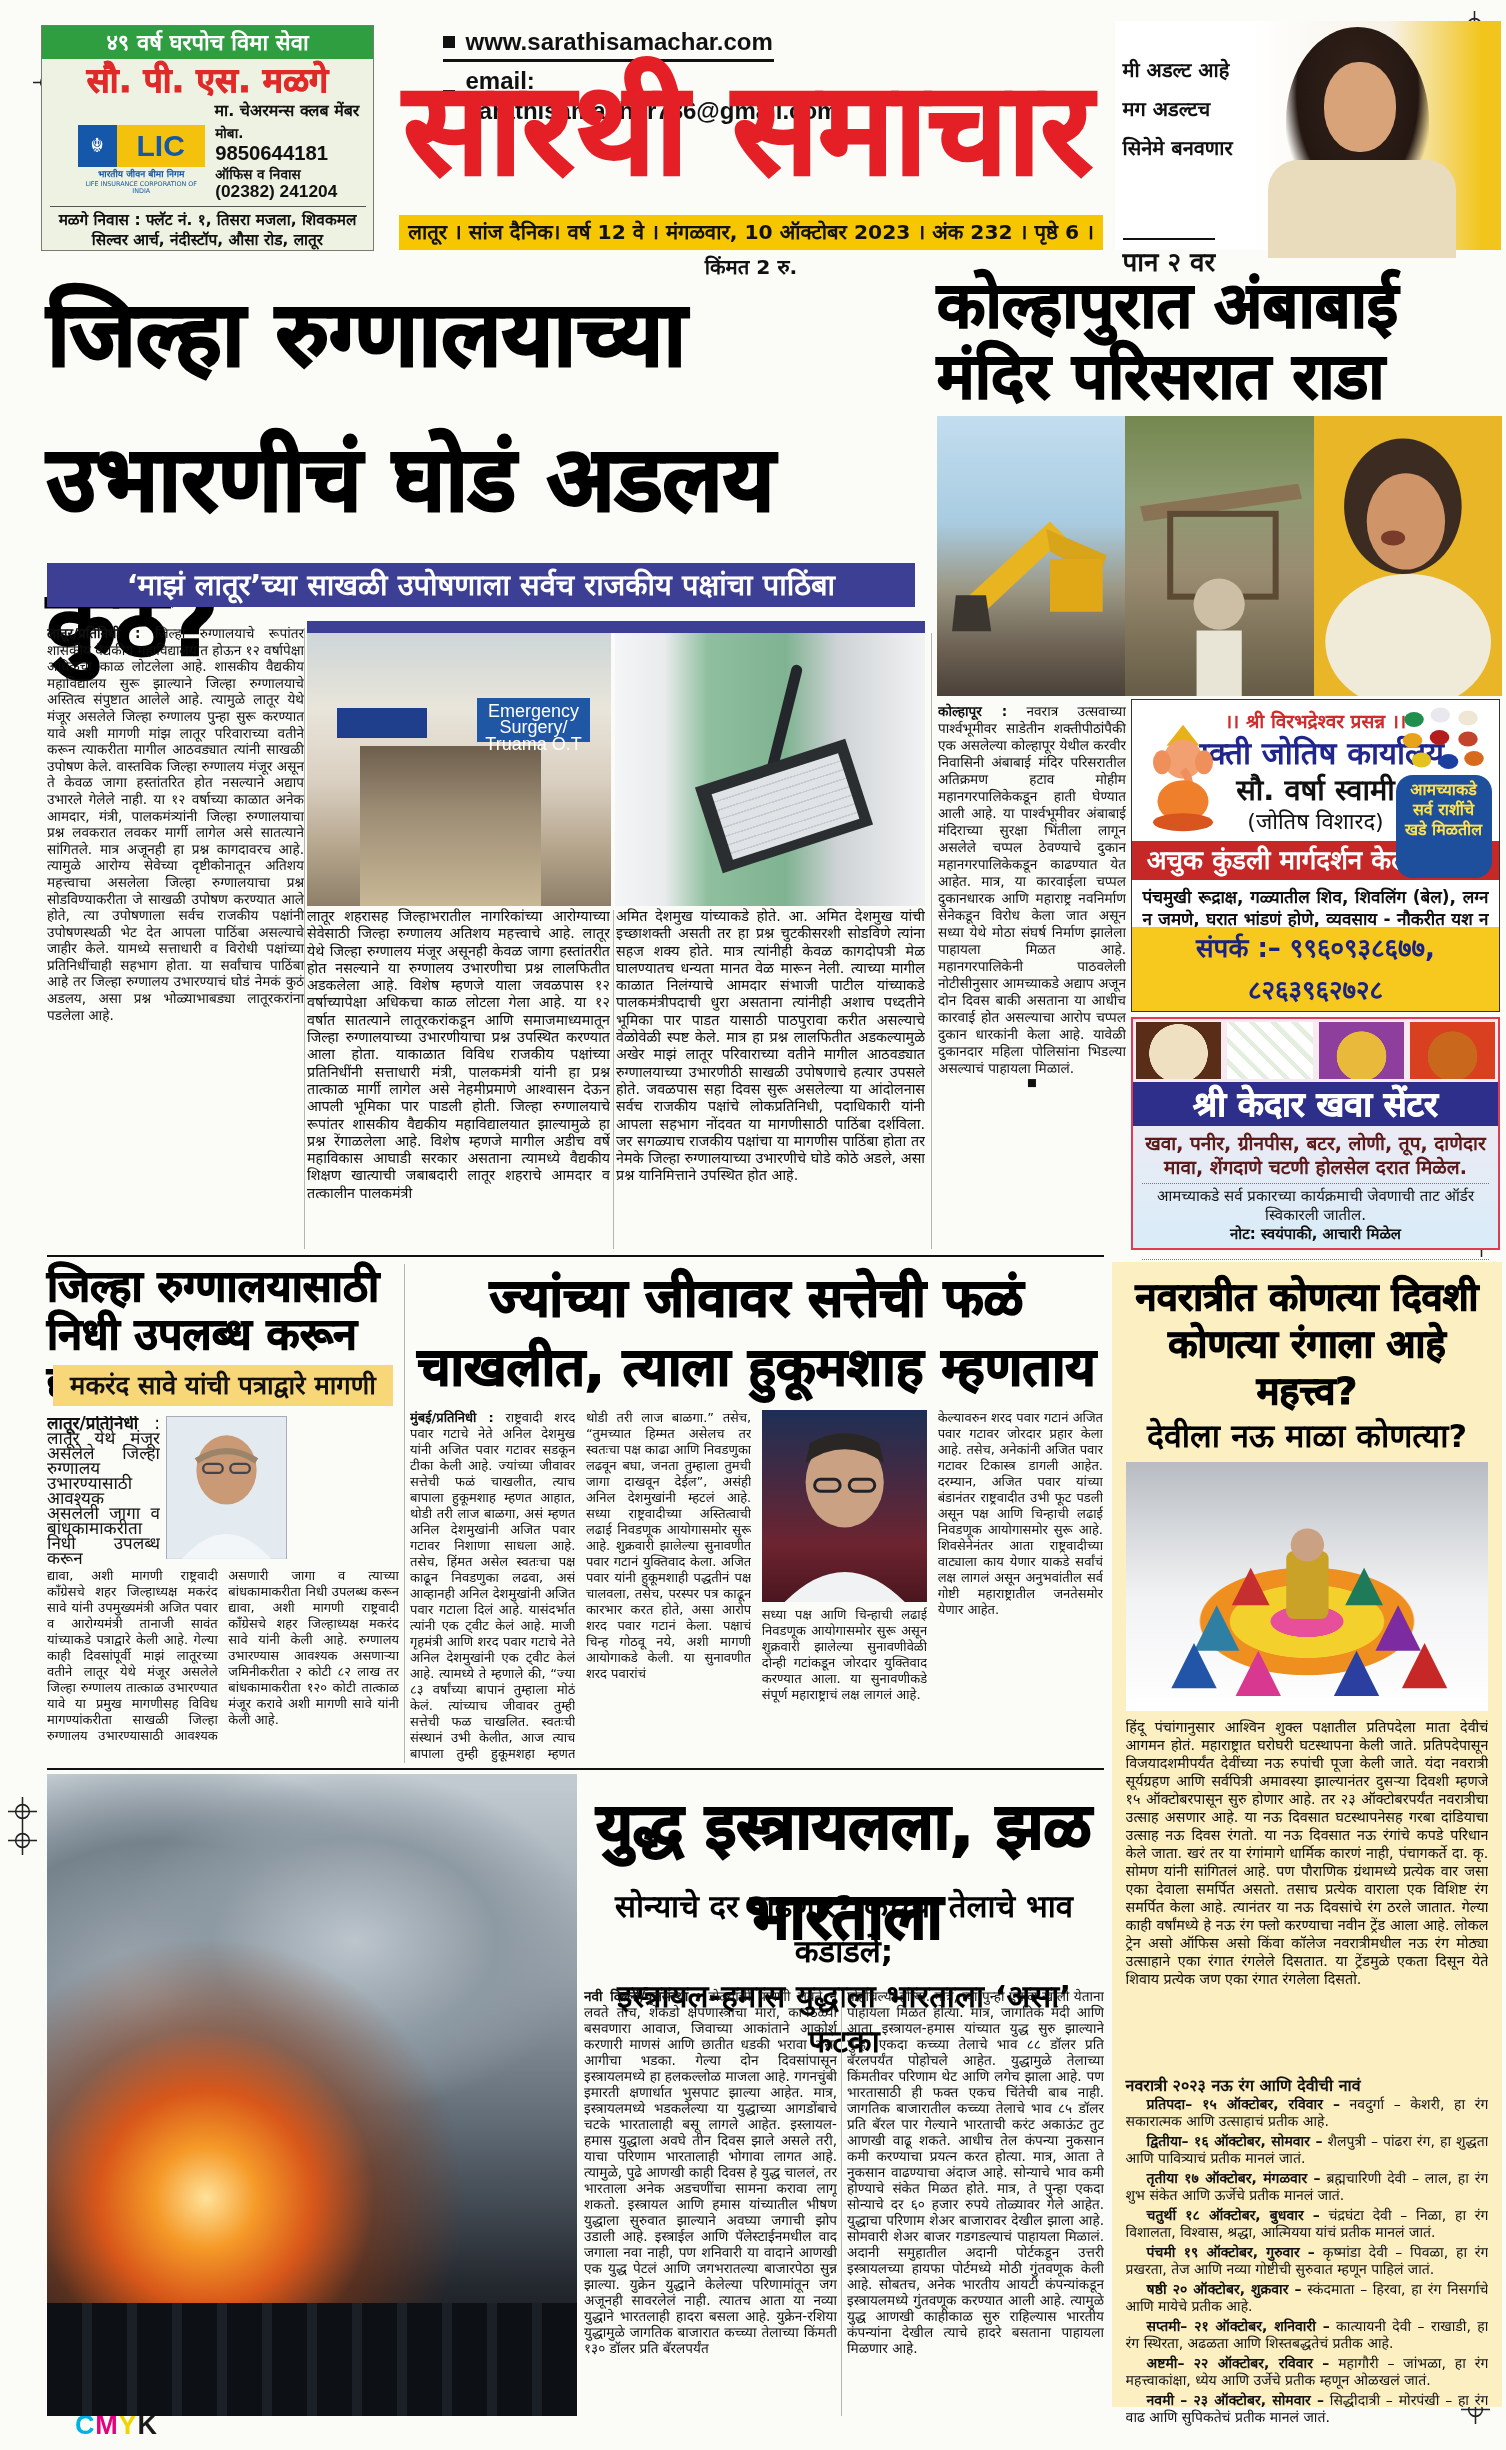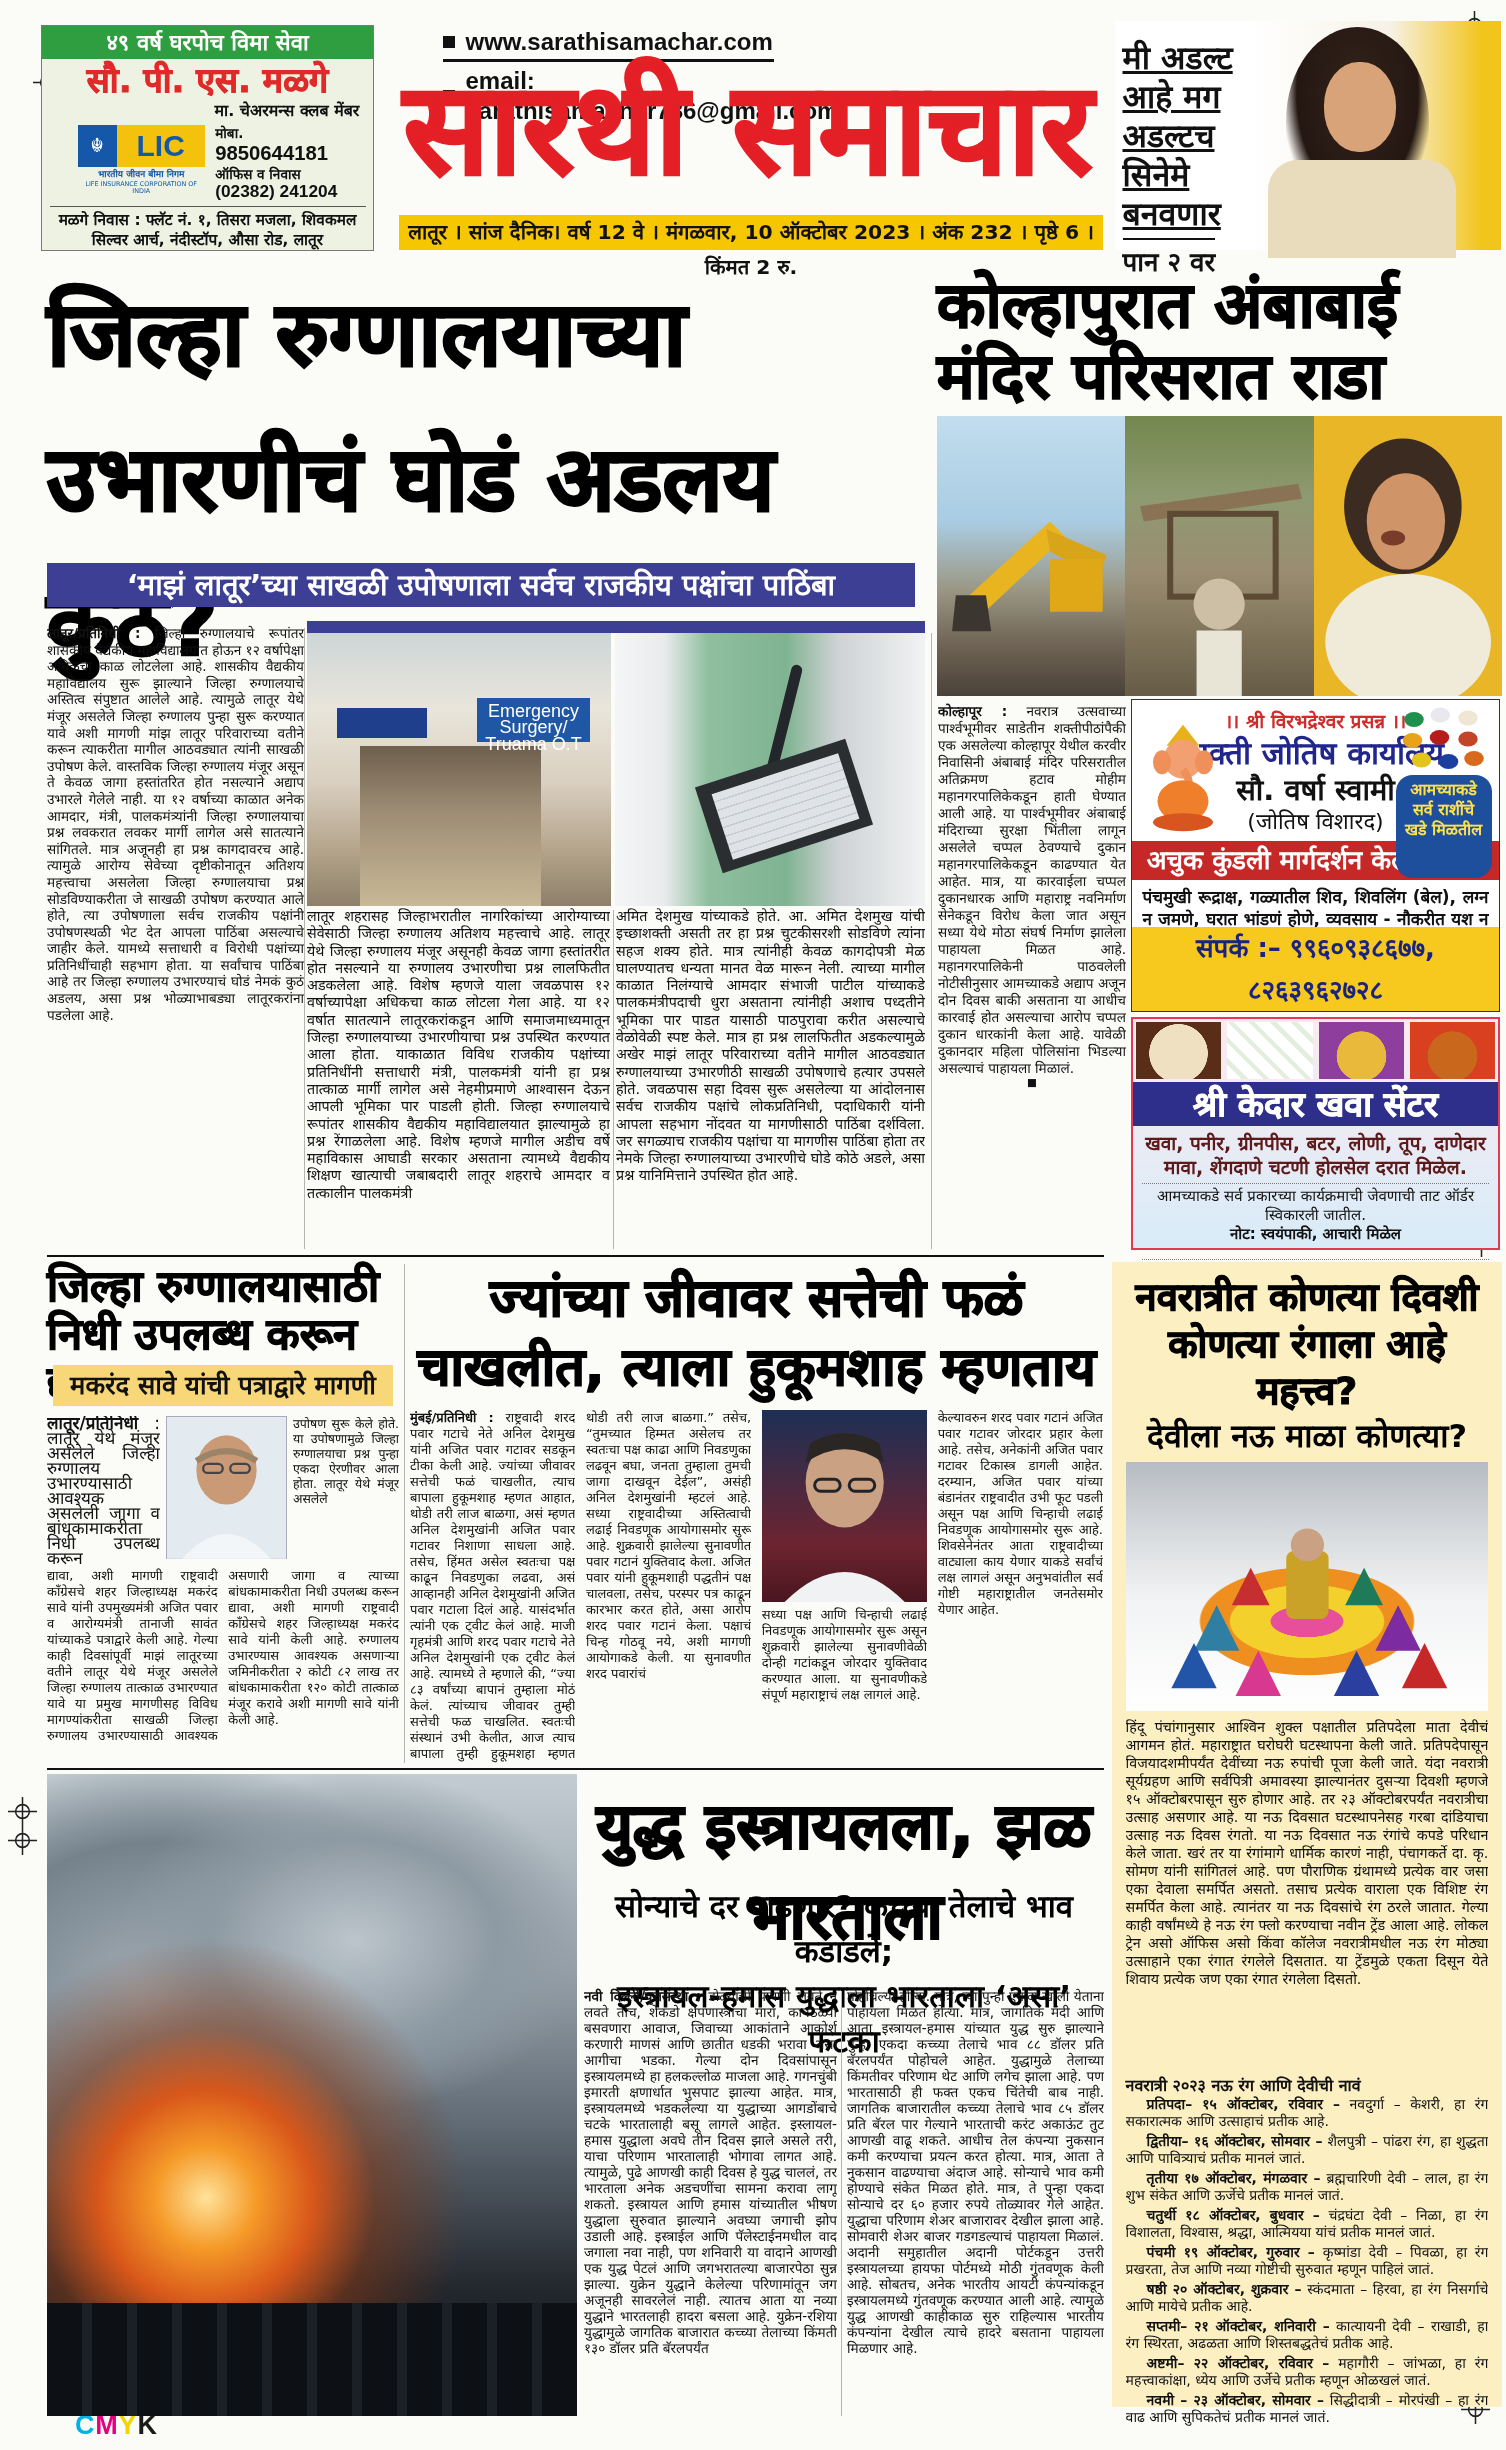--- a/index.html
+++ b/index.html
@@ -39,21 +39,21 @@
   
   .contact{left:443px;top:27px;width:331px;}
   .contact .row{display:flex;align-items:center;gap:10.5px;font-family:"Liberation Sans",sans-serif;font-size:24px;font-weight:bold;color:#111;line-height:30px;}
   .contact .sqb{width:12px;height:12px;background:#111;flex:0 0 12px;}
   .contact .u{border-bottom:3px solid #111;padding-bottom:1.5px;}
   .masthead{left:392px;top:50px;width:712px;text-align:center;color:#e41f26;font-weight:bold;
             font-size:127px;line-height:158px;-webkit-text-stroke:2.3px #e41f26;}
   .dateline{left:399px;top:215px;width:704px;height:35px;background:#f6c700;color:#111;
             font-weight:bold;font-size:20.3px;line-height:35px;text-align:center;}
   .promo{left:1115px;top:21px;width:386px;height:229px;background:#fff;}
-  .promo .txt{position:absolute;left:7.5px;top:18px;width:130px;font-weight:bold;font-size:32px;line-height:39px;color:#111;text-decoration:underline;}
+  .promo .txt{position:absolute;left:7.5px;top:30px;width:130px;font-weight:bold;font-size:20px;line-height:39px;color:#111;}
   .promo .pref{position:absolute;left:7.5px;top:217px;font-weight:bold;font-size:26px;border-top:2.3px solid #111;padding-top:3px;}
   .promo .ph{position:absolute;right:0;top:0;width:249px;height:229px;background:linear-gradient(90deg,#ffffff 0%,#f7f2e7 55%,#f2c51d 92%,#f2c51d 100%);}
   .promo .hair{position:absolute;right:72px;top:6px;width:143px;height:188px;border-radius:50% 50% 45% 45%;background:radial-gradient(ellipse at 50% 35%,#33231a 0%,#241712 60%,transparent 75%);}
   .promo .face{position:absolute;right:105px;top:41px;width:72px;height:90px;border-radius:48%;background:#d9a37a;}
   .promo .jkt{position:absolute;right:45px;top:139px;width:188px;height:98px;border-radius:30px 30px 0 0;background:#e9dcbd;}
 
   
   .mainhead{left:47px;top:262px;width:866px;font-weight:bold;color:#000;font-size:89px;line-height:145px;-webkit-text-stroke:2.3px #000;}
   .bluebar{left:47px;top:563px;width:868px;height:44px;background:#3c3f93;color:#fff;font-weight:bold;
            font-size:29px;line-height:44px;text-align:center;}
@@ -384,21 +384,20 @@
   <div class="savephoto">
     <svg width="119" height="142" viewBox="0 0 158 188">
       <rect width="158" height="188" fill="#e3ebf1"></rect>
       <ellipse cx="79" cy="70" rx="40" ry="46" fill="#c99a75"></ellipse>
       <path d="M39 58 q40 -26 80 0" stroke="#9c8468" stroke-width="8" fill="none"></path>
       <rect x="48" y="62" width="26" height="12" rx="6" fill="none" stroke="#43434a" stroke-width="3"></rect>
       <rect x="84" y="62" width="26" height="12" rx="6" fill="none" stroke="#43434a" stroke-width="3"></rect>
       <path d="M20 188 q59 -66 118 0 Z" fill="#f3f6f8"></path>
     </svg>
   </div>
-  <div class="cB jt">उपोषण सुरू केले होते. या उपोषणामुळे जिल्हा रुग्णालयाचा प्रश्न पुन्हा एकदा ऐरणीवर आला होता. लातूर येथे मंजूर असलेले</div>
 </div>
 <div class="abs fundbot jt">
   <span>द्यावा, अशी मागणी राष्ट्रवादी काँग्रेसचे शहर जिल्हाध्यक्ष मकरंद सावे यांनी उपमुख्यमंत्री अजित पवार व आरोग्यमंत्री तानाजी सावंत यांच्याकडे पत्राद्वारे केली आहे. गेल्या काही दिवसांपूर्वी माझं लातूरच्या वतीने लातूर येथे मंजूर असलेले जिल्हा रुग्णालय तात्काळ उभारण्यात यावे या प्रमुख मागणीसह विविध मागण्यांकरीता साखळी</span>
   <span>जिल्हा रुग्णालय उभारण्यासाठी आवश्यक असणारी जागा व त्याच्या बांधकामाकरीता निधी उपलब्ध करून द्यावा, अशी मागणी राष्ट्रवादी काँग्रेसचे शहर जिल्हाध्यक्ष मकरंद सावे यांनी केली आहे. रुग्णालय उभारण्यास आवश्यक असणाऱ्या जमिनीकरीता २ कोटी ८२ लाख तर बांधकामाकरीता १२० कोटी तात्काळ मंजूर करावे अशी मागणी सावे यांनी केली आहे.</span>
 </div>
 
 <div class="vrule" style="left:404px;top:1264px;height:499px;"></div>
 
 <div class="abs powhead">ज्यांच्या जीवावर सत्तेची फळं चाखलीत, त्याला हुकूमशाह म्हणताय</div>
 <div class="abs powcols">

